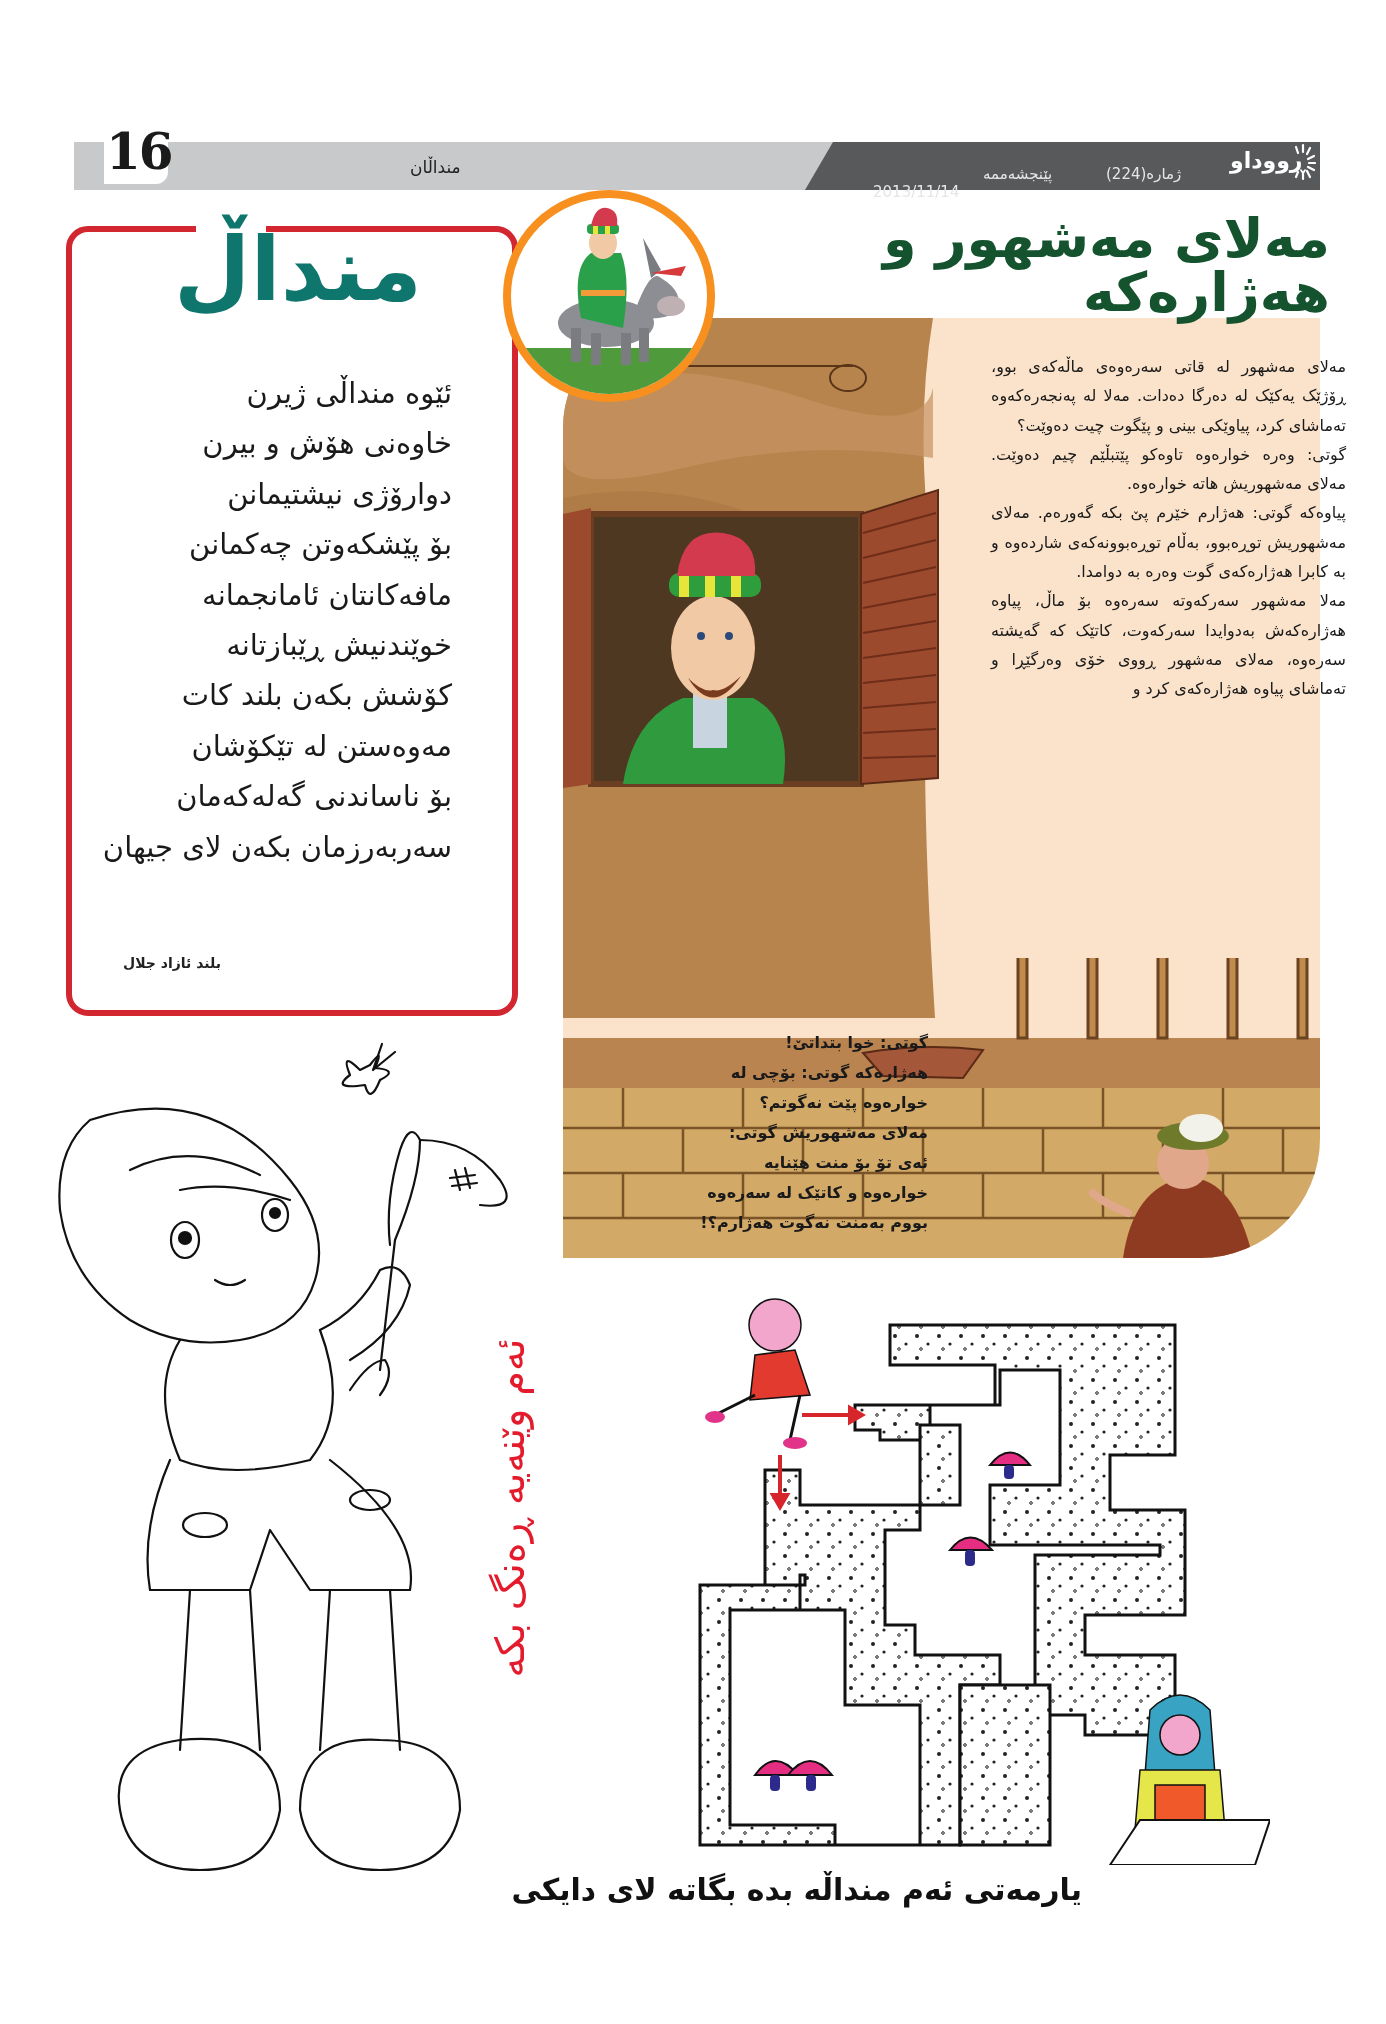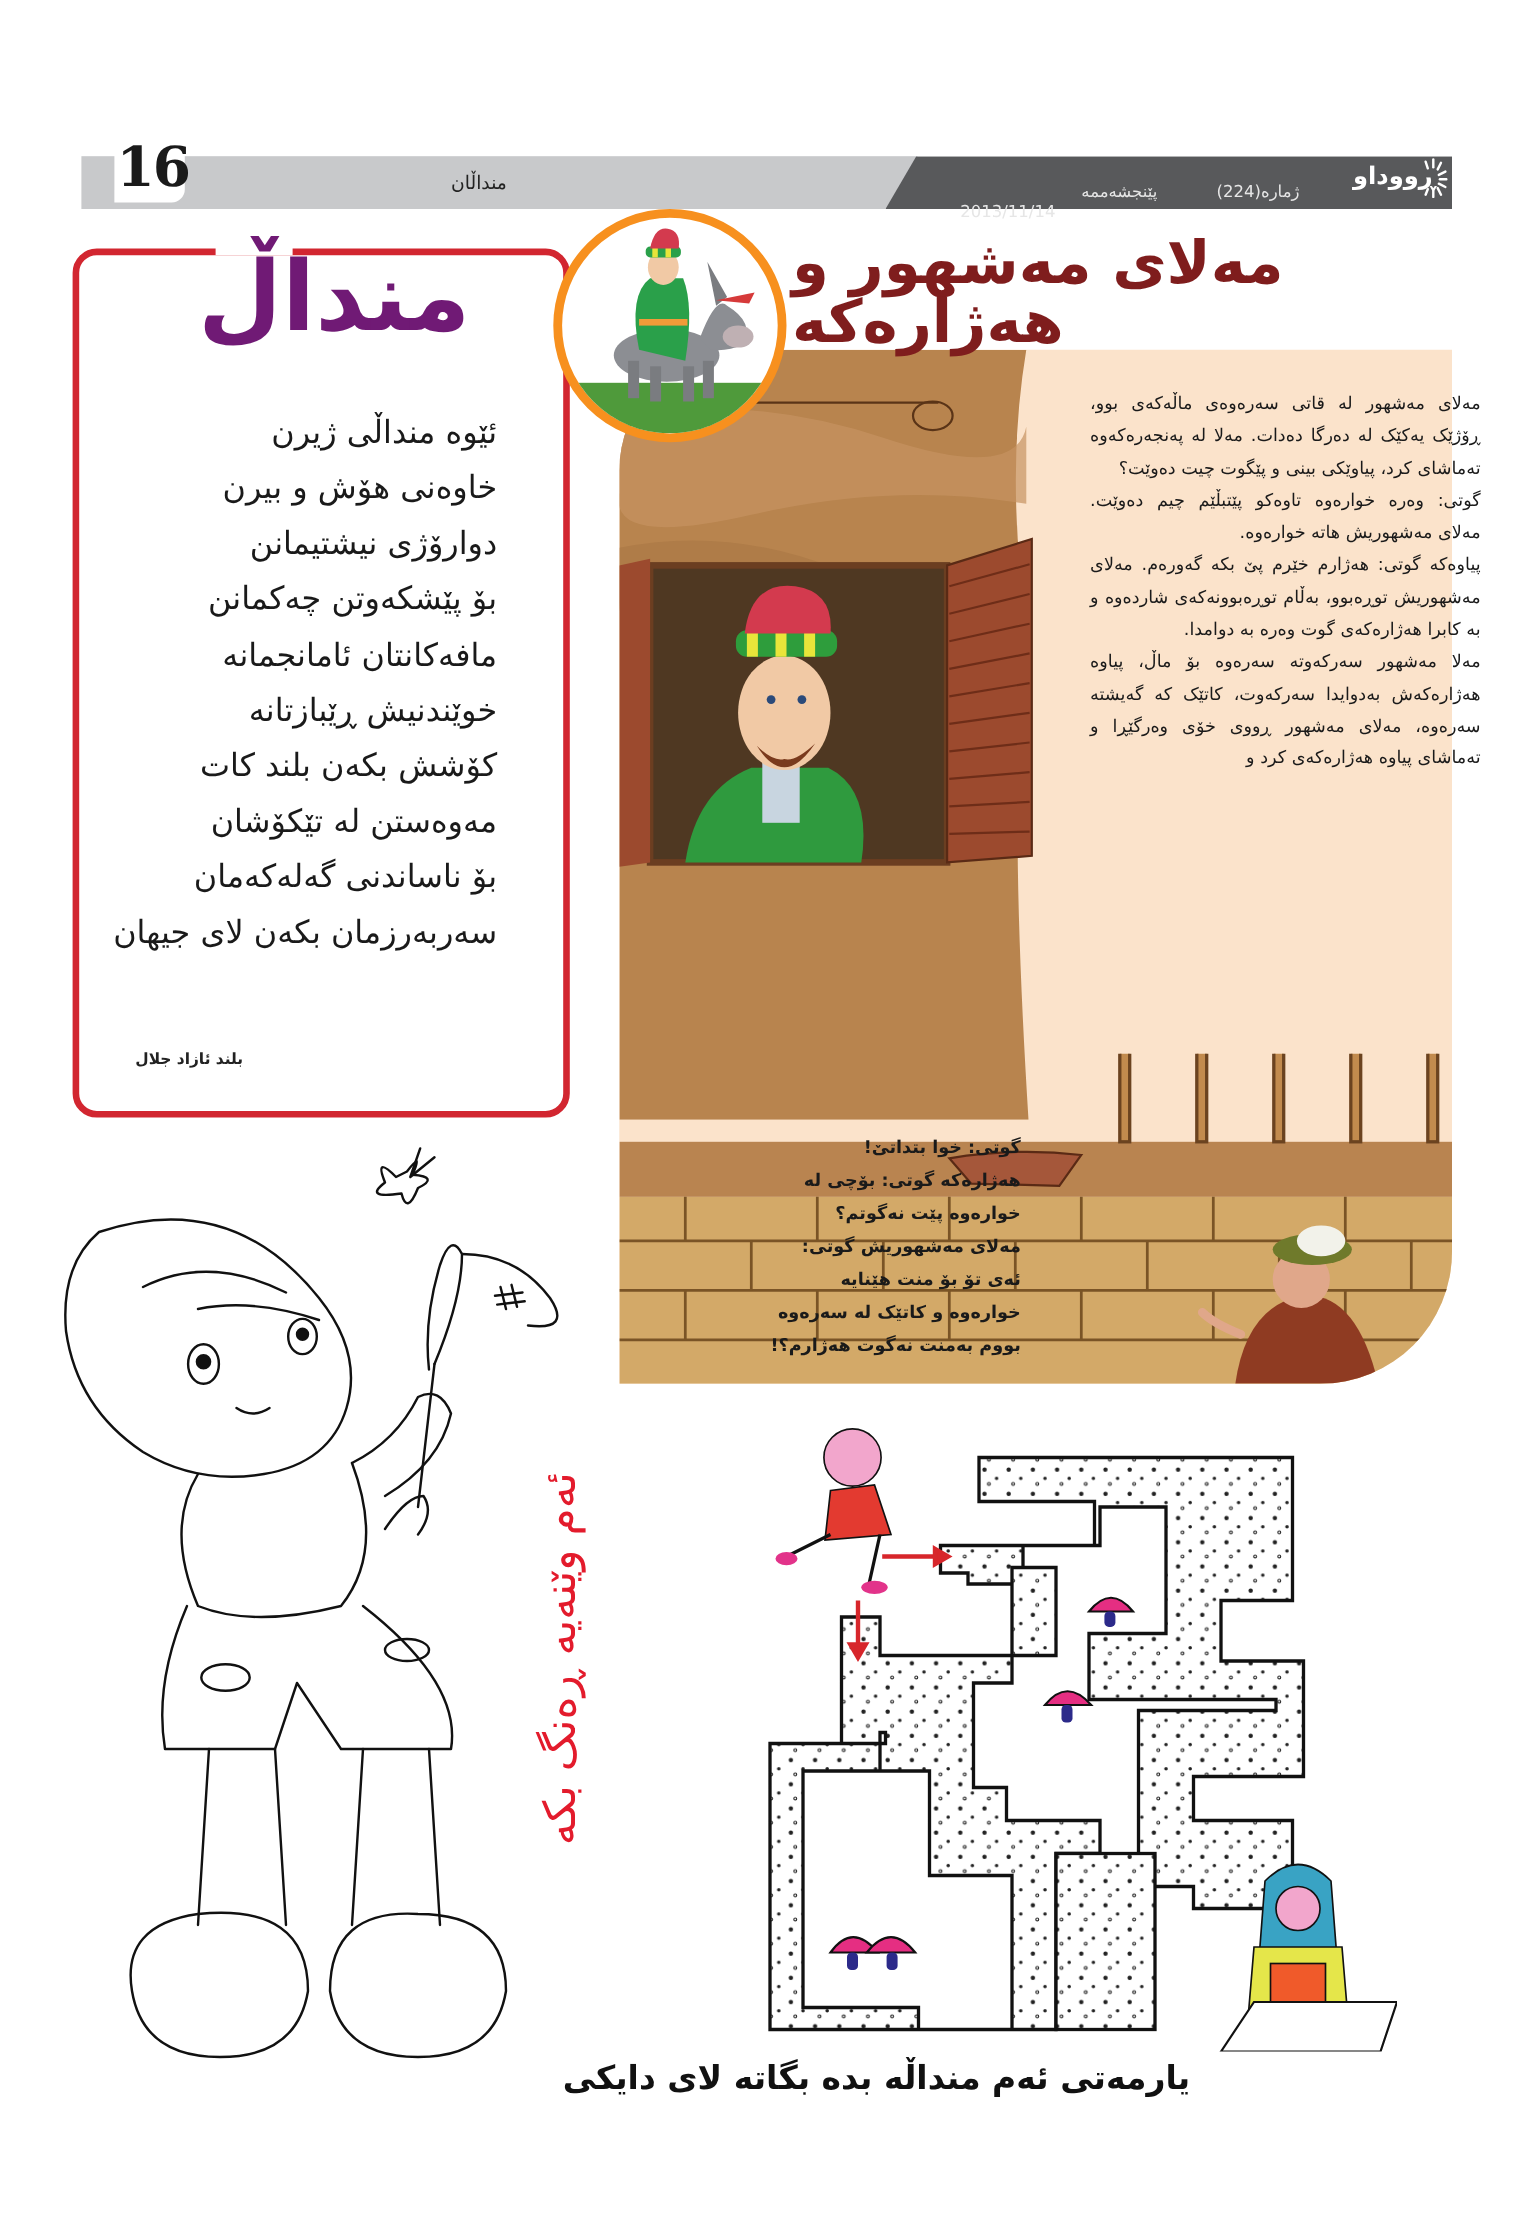--- a/index.html
+++ b/index.html
@@ -18,29 +18,29 @@
   .hdr-date { position: absolute; left: 873px; top: 183px; font-size: 15px; color: #e6e6e6; }
   .hdr-day  { position: absolute; left: 983px; top: 165px; font-size: 15px; color: #e6e6e6; direction: rtl; }
   .hdr-issue{ position: absolute; left: 1106px; top: 165px; font-size: 15px; color: #e6e6e6; direction: rtl; }
   .hdr-logo { position: absolute; left: 1230px; top: 148px; font-size: 22px; font-weight: bold; color: #ffffff; direction: rtl; }
   .logo-burst { position: absolute; left: 1290px; top: 143px; width: 26px; height: 38px; }
 
   
   .poem-box { position: absolute; left: 66px; top: 226px; width: 452px; height: 790px;
               border: 6px solid #d22630; border-radius: 22px; background: #fff; }
   .poem-title-gap { position: absolute; left: 196px; top: 220px; width: 70px; height: 12px; background: #fff; }
-  .poem-title { position: absolute; left: 180px; top: 224px; width: 260px; text-align: left;
-                font-size: 88px; font-weight: bold; color: #701a75; direction: rtl; line-height: 1.05; }
+  .poem-title { position: absolute; left: 168px; top: 224px; width: 260px; text-align: center;
+                font-size: 88px; font-weight: bold; color: #0f766e; direction: rtl; line-height: 1.05; }
   .poem-lines { position: absolute; right: 934px; top: 368px; direction: rtl; text-align: right; }
   .poem-line { font-size: 29px; line-height: 50.4px; color: #1a1a1a; white-space: nowrap; }
   .poem-author { position: absolute; left: 123px; top: 955px; font-size: 14px; font-weight: bold; direction: rtl; color: #222; }
 
   
-  .story-title { position: absolute; left: 720px; top: 212px; width: 610px; text-align: left; direction: rtl;
-                 font-size: 54px; color: #7f1d1d; font-weight: bold; line-height: 1; letter-spacing: 1px; }
+  .story-title { position: absolute; left: 720px; top: 212px; width: 610px; text-align: right; direction: rtl;
+                 font-size: 54px; color: #14532d; font-weight: bold; line-height: 1; letter-spacing: 1px; }
   .circle-frame { position: absolute; left: 503px; top: 190px; width: 212px; height: 212px; border-radius: 50%;
                   border: 8px solid #f7901e; background: #ffffff; overflow: hidden; }
 
   
   .story-panel { position: absolute; left: 563px; top: 318px; width: 757px; height: 940px;
                  background: #fbe3cb; border-radius: 110px 0 120px 0; overflow: hidden; }
   .story-art-top { position: absolute; left: 0; top: 0; width: 390px; height: 700px; }
   .story-art-bottom { position: absolute; left: 0; top: 640px; width: 757px; height: 300px; }
   .story-text-top { position: absolute; left: 955px; top: 352px; width: 355px; direction: rtl; text-align: justify;
                     font-size: 16px; line-height: 29.3px; color: #1a1a1a; margin-left: 36px; }

